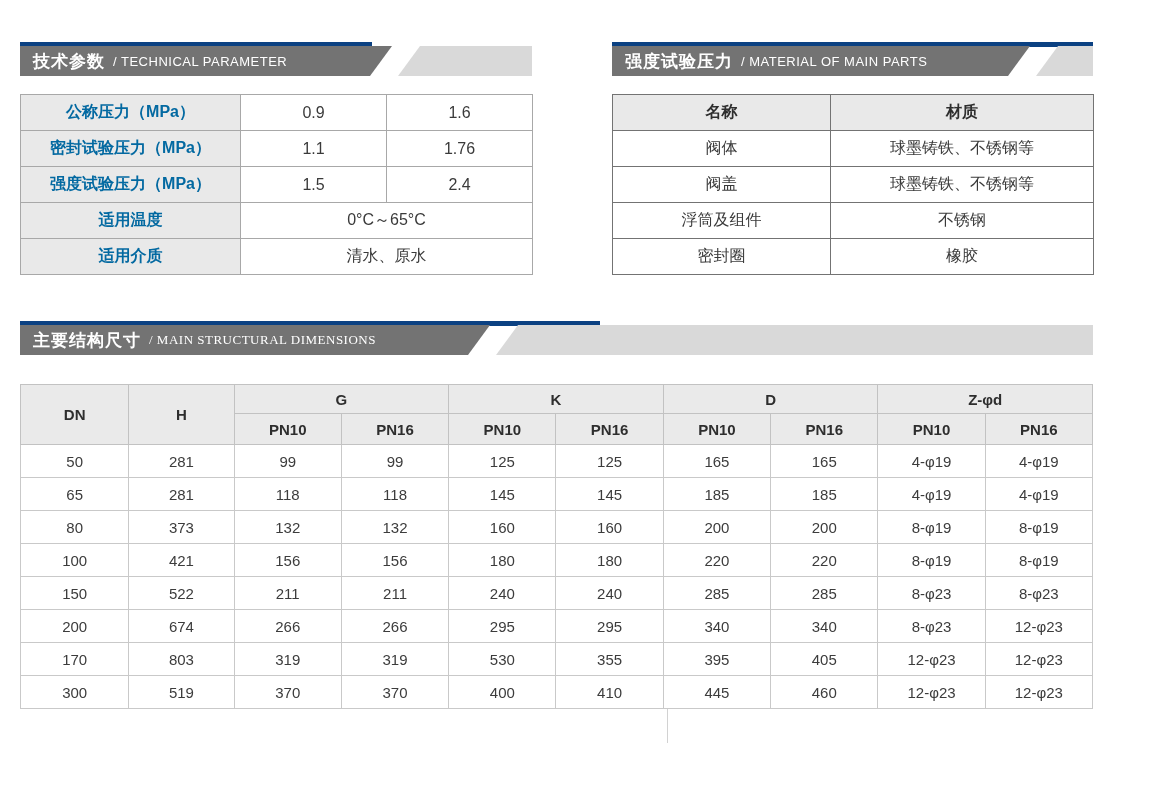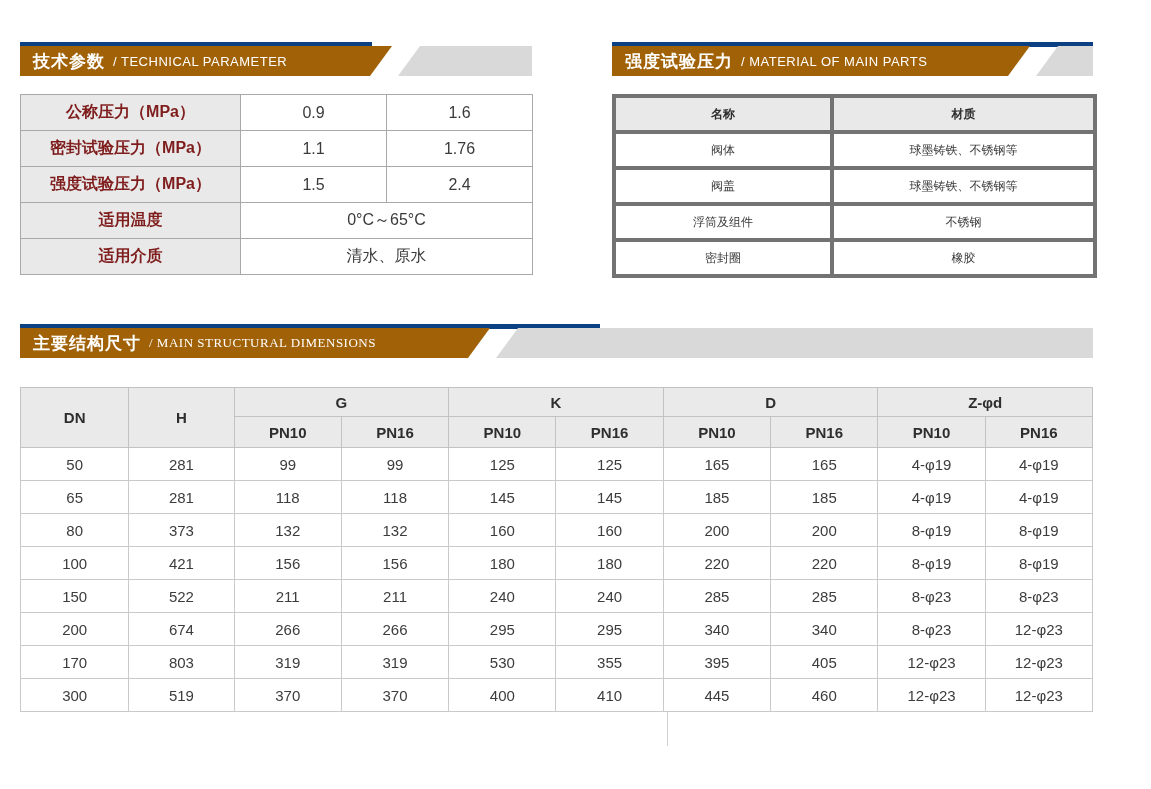--- a/index.html
+++ b/index.html
@@ -9,21 +9,21 @@
     font-family:"Liberation Sans","DejaVu Sans",sans-serif;
     color:#3a3a3a;
     overflow:hidden;
   }
   .page { position:relative; width:1151px; height:789px; }
 
   
   .banner { position:relative; height:34px; }
   .banner .navy  { position:absolute; top:0; left:0; height:5px; background:#0b4182; }
   .banner .blue  {
-    position:absolute; top:4px; left:0; height:30px; background:#a16207;
+    position:absolute; top:4px; left:0; height:30px; background:#737373;
     clip-path:polygon(0 0,100% 0,calc(100% - 22px) 100%,0 100%);
     color:#ffffff; display:flex; align-items:center;
     padding:0 34px 0 13px; white-space:nowrap;
   }
   .banner .grayband {
     position:absolute; top:4px; right:0; height:30px; background:#d9d9d9;
     clip-path:polygon(22px 0,100% 0,100% 100%,0 100%);
   }
   .banner .zh { font-weight:bold; font-size:17px; letter-spacing:1px; }
   .banner .en { font-size:13px; margin-left:8px; letter-spacing:.5px; }
@@ -37,24 +37,24 @@
   .col-right { width:481px; }
   .col-left table, .col-right table { margin-top:18px; }
   .bottom { margin:46px 0 0 20px; }
 
   
   table { border-collapse:collapse; table-layout:fixed; }
   td,th { text-align:center; vertical-align:middle; overflow:hidden; }
 
   .spec-table { width:512px; }
   .spec-table td { border:1px solid #a8a8a8; height:36px; font-size:16px; }
-  .spec-table td.lbl { background:#e9e9e9; font-weight:bold; color:#7f1d1d; }
+  .spec-table td.lbl { background:#e9e9e9; font-weight:bold; color:#0369a1; }
 
   .mat-table { width:481px; }
-  .mat-table td, .mat-table th { border:4px solid #737373; height:36px; font-size:12px; }
+  .mat-table td, .mat-table th { border:1px solid #737373; height:36px; font-size:16px; }
   .mat-table th { background:#e9e9e9; font-weight:bold; color:#2e2e2e; }
 
   .dim-table { width:1073px; margin-top:29px; }
   .dim-table th {
     background:#eaeaea; border:1px solid #c2c2c2;
     font-size:15px; font-weight:bold; color:#2e2e2e;
   }
   .dim-table thead tr:first-child th { height:29px; }
   .dim-table thead tr:last-child  th { height:31px; }
   .dim-table td { border:1px solid #c9c9c9; height:33px; font-size:15px; color:#3c3c3c; }

